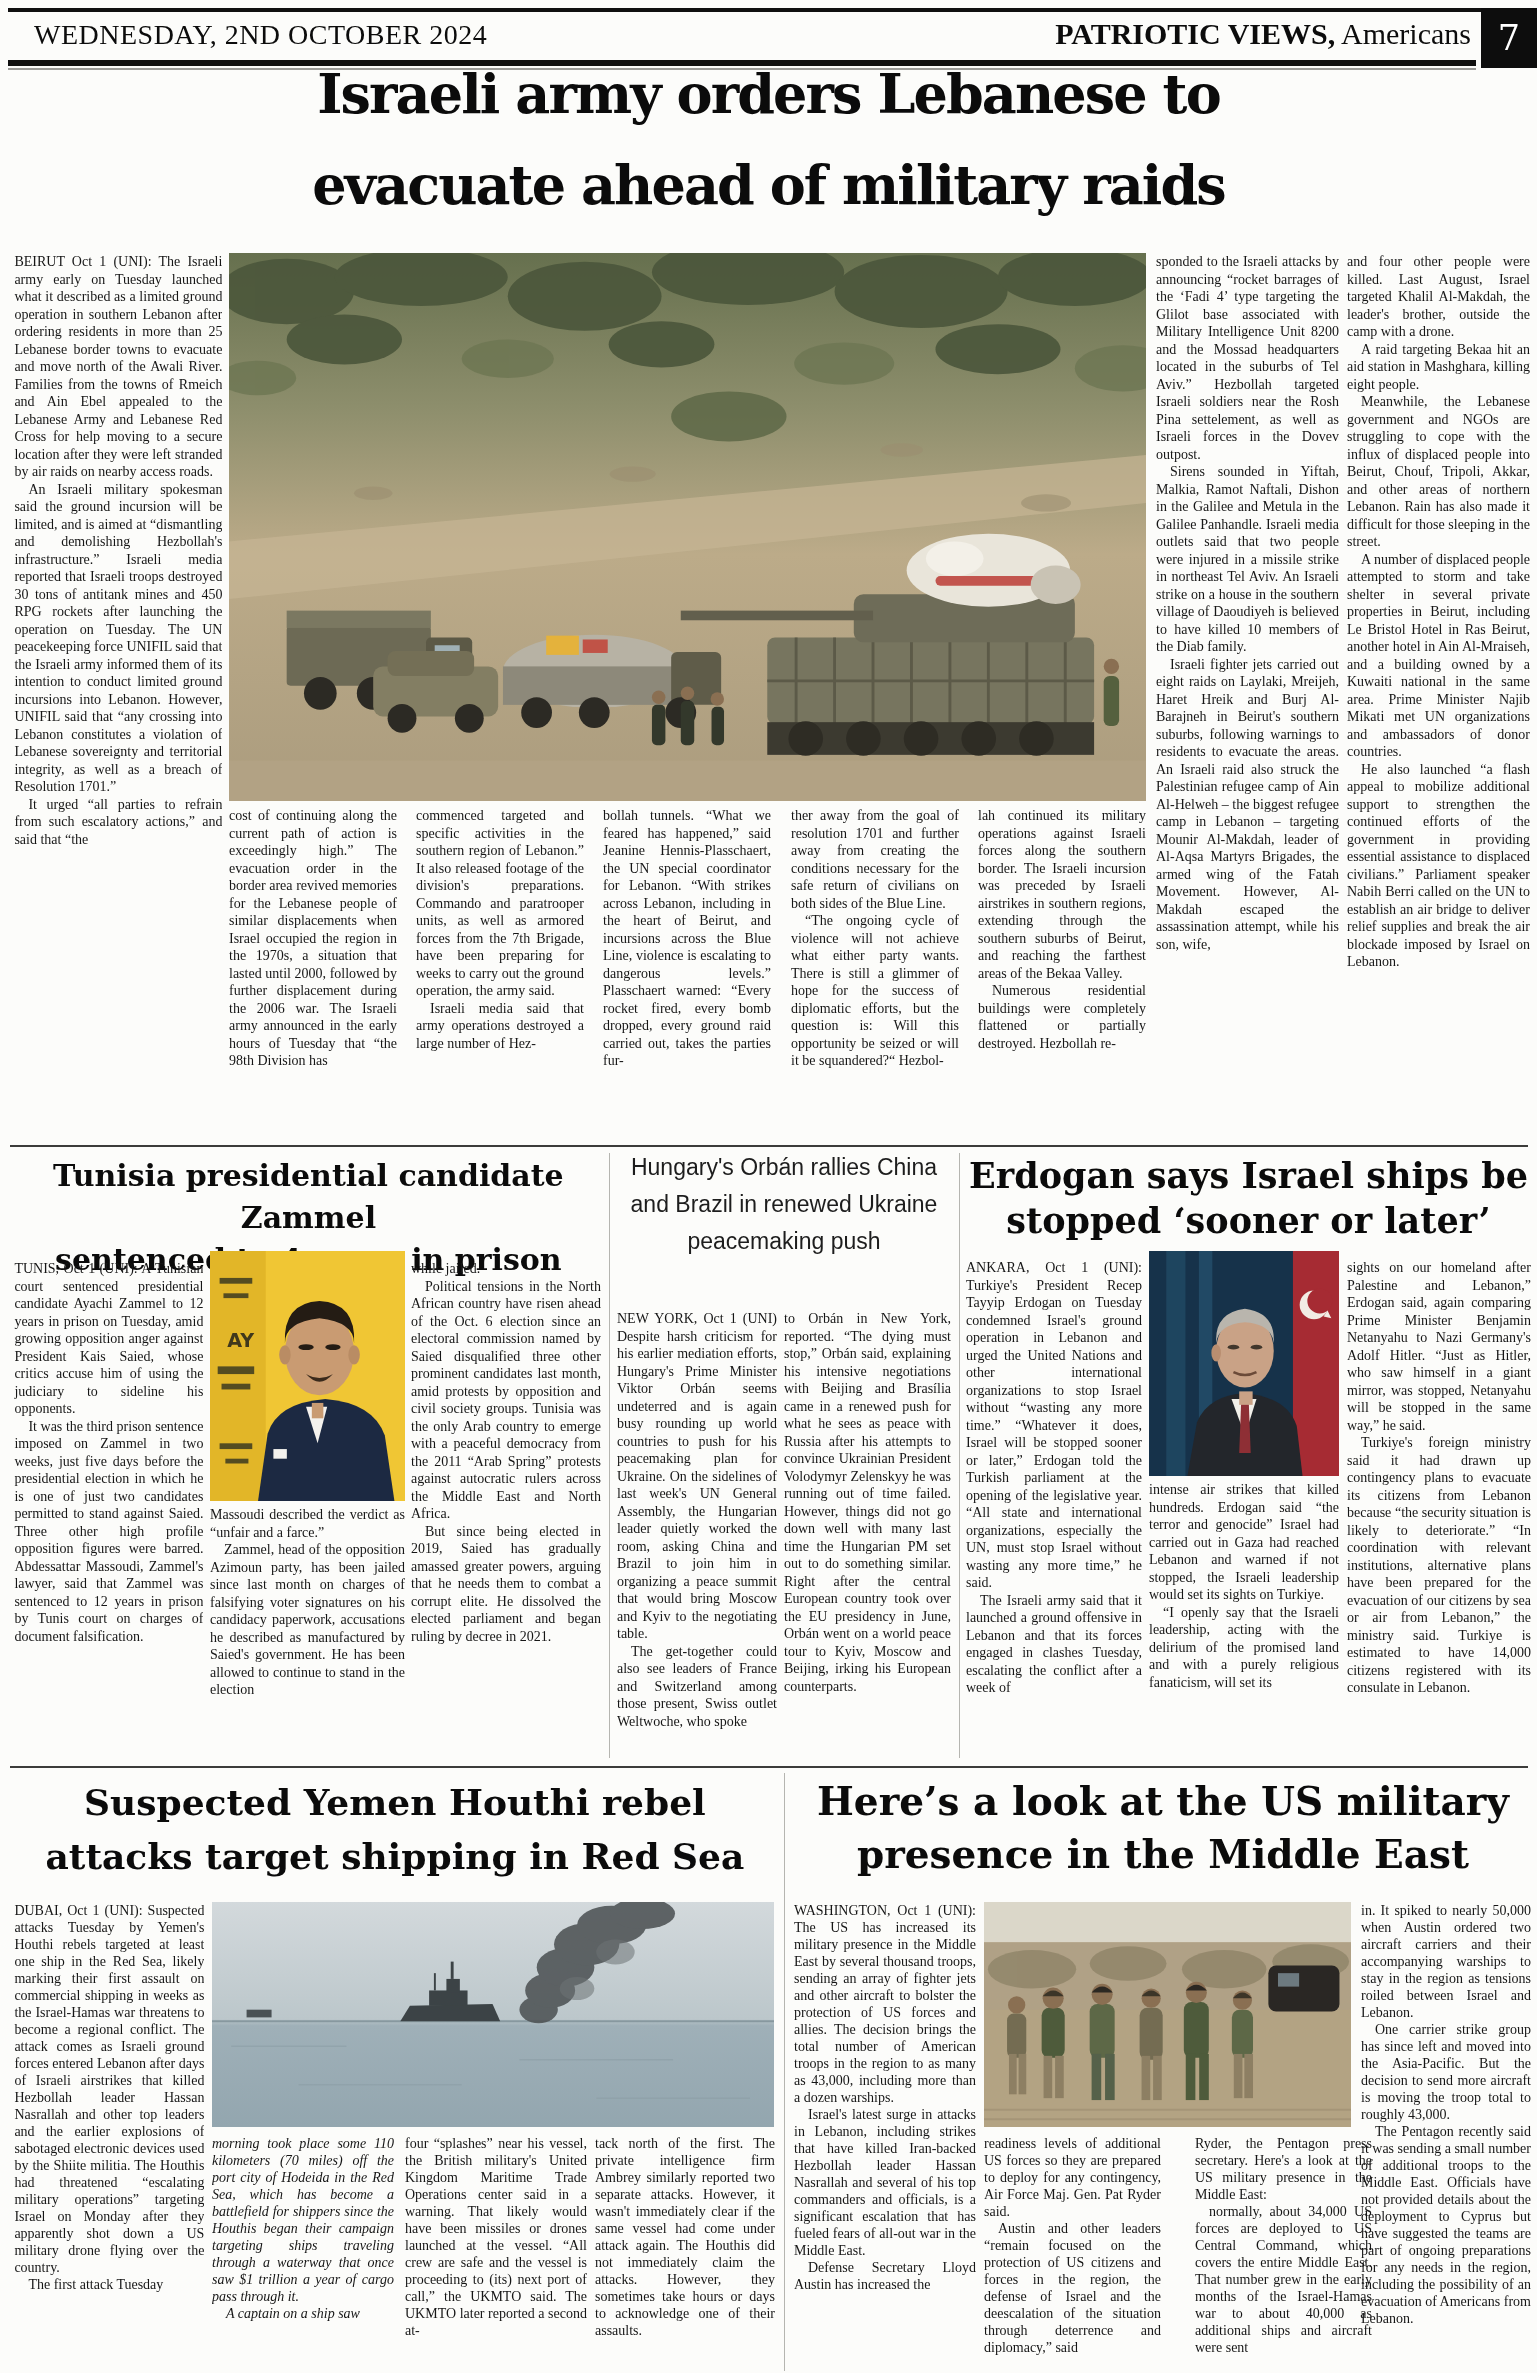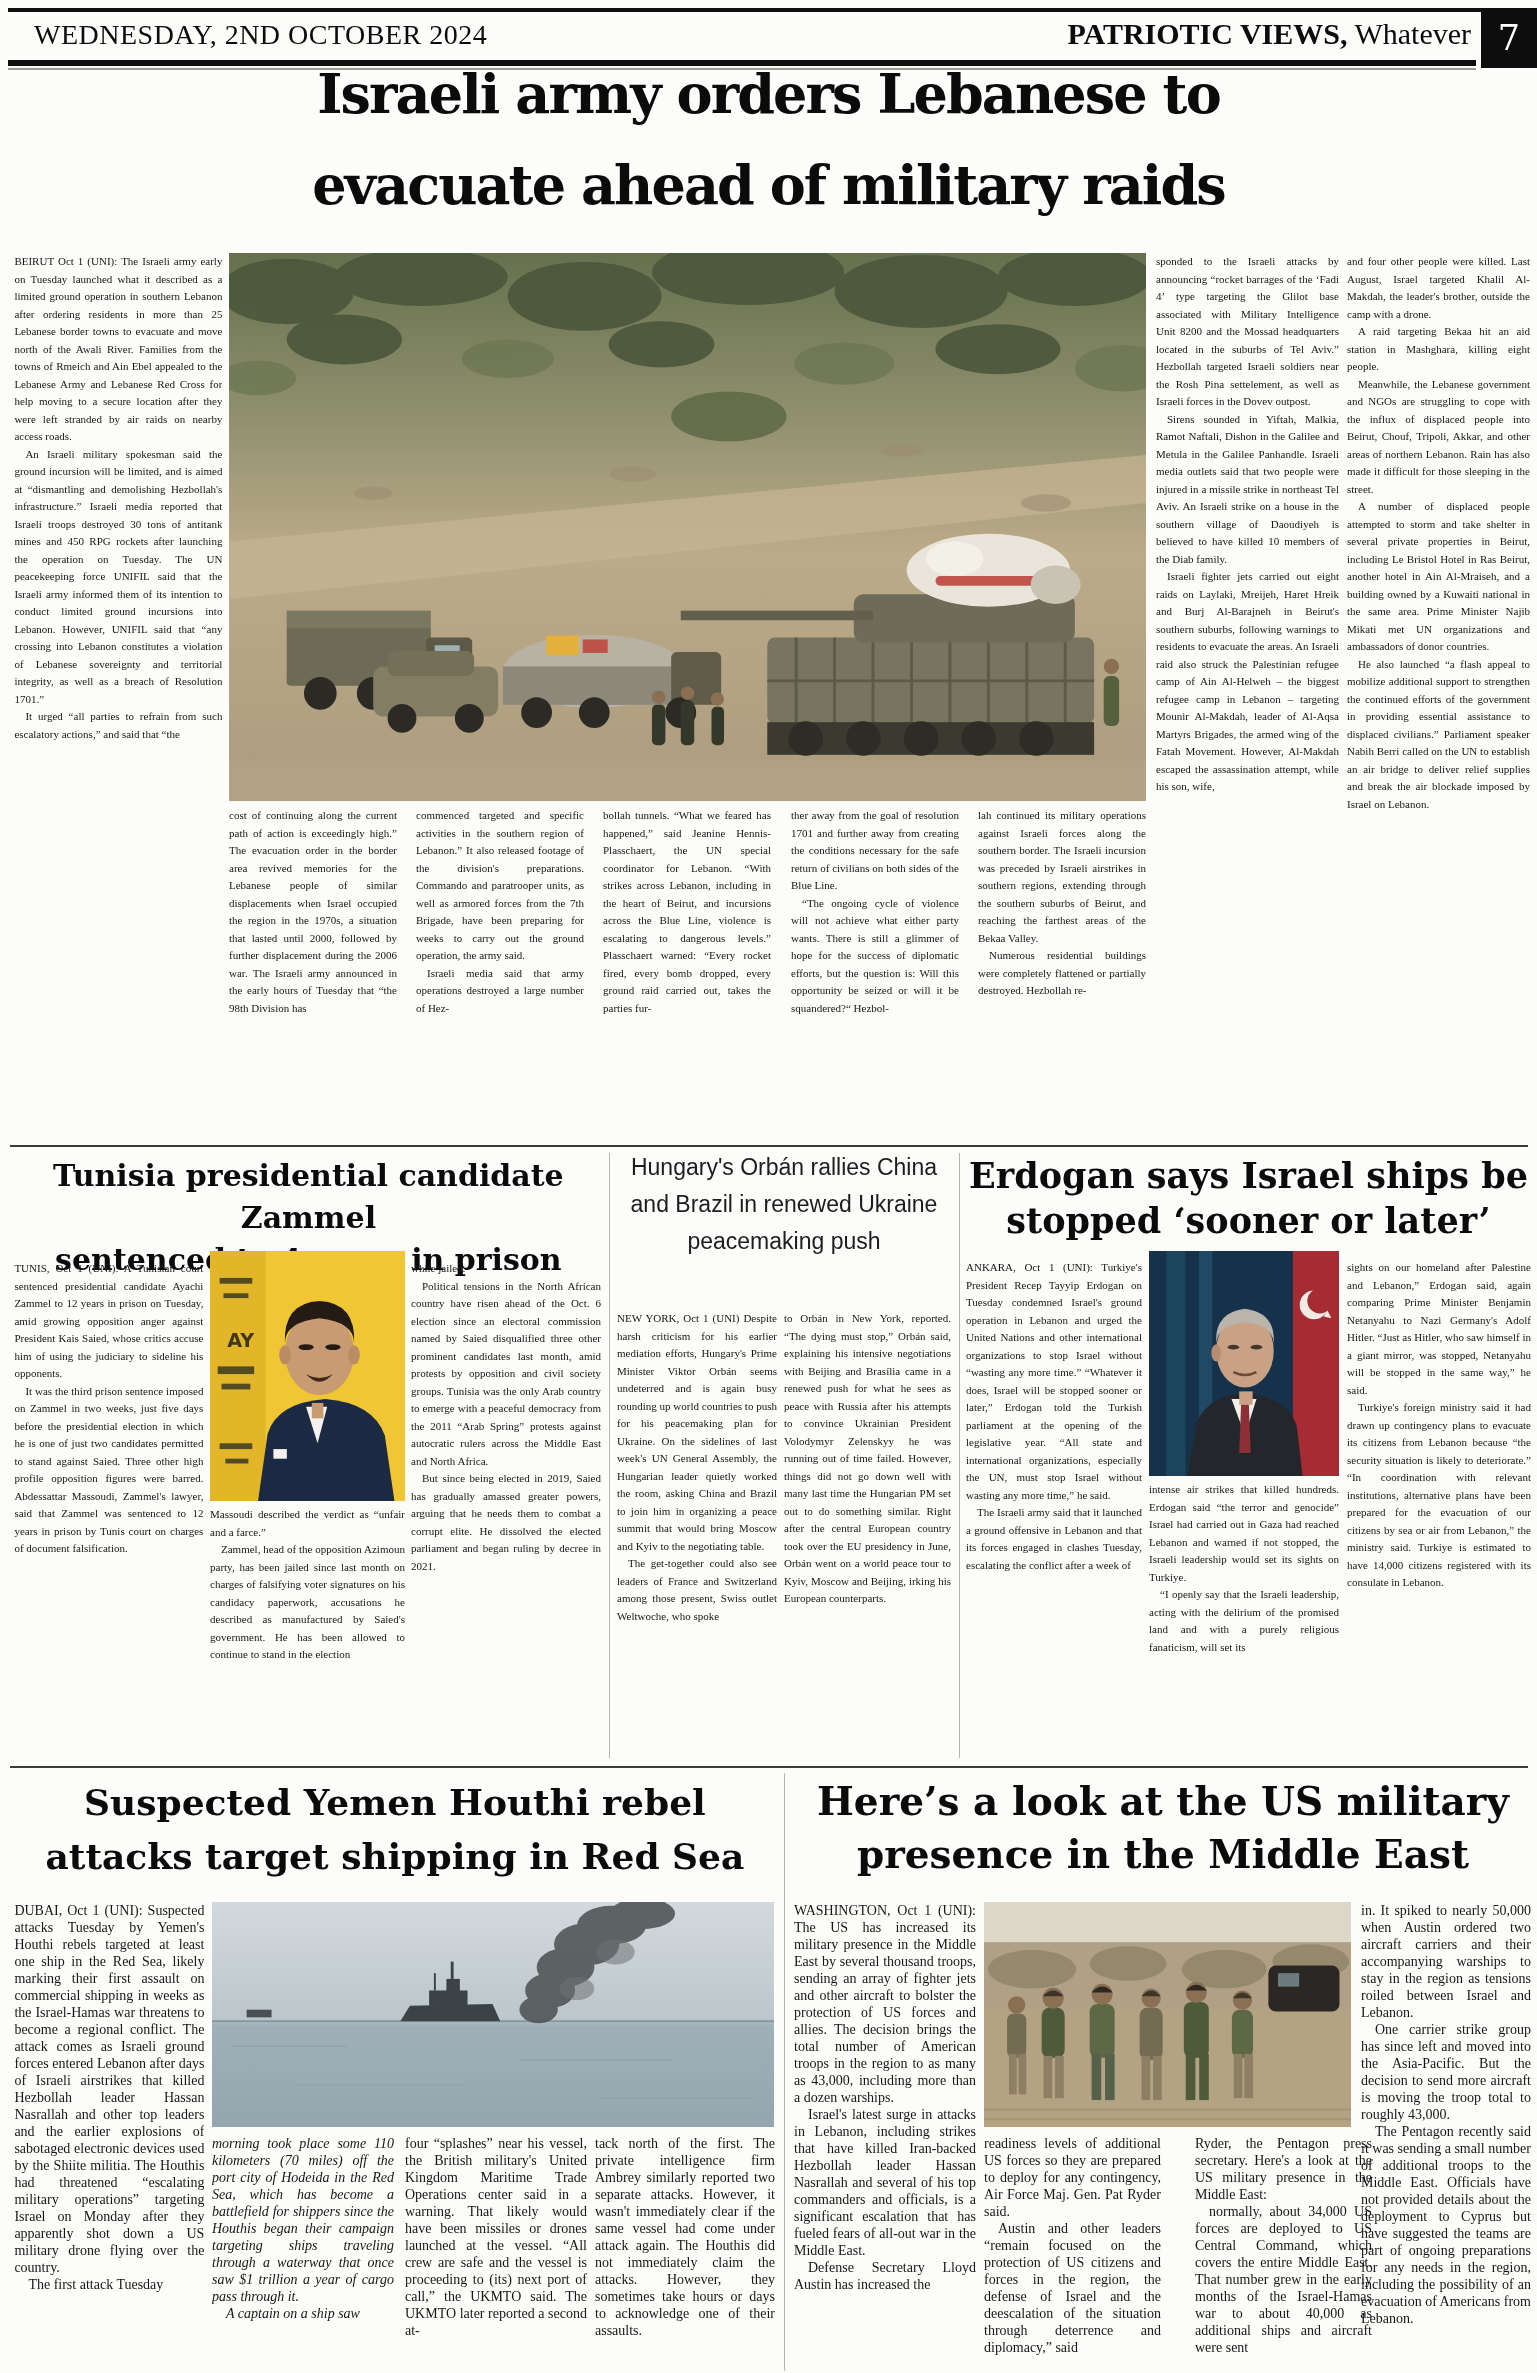--- a/index.html
+++ b/index.html
@@ -17,21 +17,21 @@
            display:flex;align-items:center;justify-content:center;font-size:35px;font-family:"DejaVu Serif",serif;}
   .hl{position:absolute;font-family:"DejaVu Serif",serif;font-weight:700;color:#0b0b0b;
       text-align:center;white-space:pre-line;}
   .main-hl{left:19px;top:49px;width:1499px;font-size:54px;line-height:91px;letter-spacing:-1.9px;}
   .hl-tunisia{left:14.4px;top:1155px;width:588px;font-size:30px;line-height:42px;}
   .hl-hungary{left:615px;top:1149px;width:338px;font-size:23px;line-height:37px;
               font-family:"Liberation Sans",sans-serif;font-weight:400;color:#1d1d1d;}
   .hl-erdogan{left:966px;top:1153px;width:565px;font-size:35px;line-height:45px;}
   .hl-houthi{left:14.4px;top:1775px;width:761px;font-size:36px;line-height:54px;}
   .hl-us{left:794px;top:1775px;width:738px;font-size:39px;line-height:53px;}
-  .col{position:absolute;font-family:"Liberation Serif",serif;font-size:11px;line-height:17.5px;
+  .col{position:absolute;font-family:"Liberation Serif",serif;font-size:14px;line-height:17.5px;
        text-align:justify;white-space:pre-line;overflow:hidden;color:#161616;}
   .col.small{font-size:14px;line-height:17px;}
   
   .m-col1{left:14.4px;top:253px;width:208px;height:886px;}
   .m-photo{left:229px;top:253px;width:917px;height:548px;}
   .mu0{left:229px;top:807px;width:168px;height:334px;}
   .mu1{left:416px;top:807px;width:168px;height:334px;}
   .mu2{left:603px;top:807px;width:168px;height:334px;}
   .mu3{left:791px;top:807px;width:168px;height:334px;}
   .mu4{left:978px;top:807px;width:168px;height:334px;}
@@ -65,21 +65,21 @@
   .photo{background:#f0abfc;}
   .photo svg{display:block;width:100%;height:100%;}
 </style>
 </head>
 <body>
 
 <div class="page">
 
   <div class="rule" style="left:7.7px;top:7.7px;width:1522px;height:4.8px;"></div>
   <div class="hdr-date">WEDNESDAY, 2ND OCTOBER 2024</div>
-  <div class="hdr-mast"><span class="bold">PATRIOTIC VIEWS,</span><span> Whatever</span></div>
+  <div class="hdr-mast"><span class="bold">PATRIOTIC VIEWS,</span><span> Americans</span></div>
   <div class="pagebox">7</div>
   <div class="rule" style="left:7.7px;top:60px;width:1468px;height:5.8px;"></div>
   <div class="rule gray" style="left:7.7px;top:68px;width:1468px;height:1.9px;"></div>
 
   <div class="hl main-hl">Israeli army orders Lebanese to
 evacuate ahead of military raids</div>
 
   <div class="col m-col1">BEIRUT Oct 1 (UNI): The Israeli army early on Tuesday launched what it described as a limited ground operation in southern Lebanon after ordering residents in more than 25 Lebanese border towns to evacuate and move north of the Awali River. Families from the towns of Rmeich and Ain Ebel appealed to the Lebanese Army and Lebanese Red Cross for help moving to a secure location after they were left stranded by air raids on nearby access roads.
  An Israeli military spokesman said the ground incursion will be limited, and is aimed at “dismantling and demolishing Hezbollah's infrastructure.” Israeli media reported that Israeli troops destroyed 30 tons of antitank mines and 450 RPG rockets after launching the operation on Tuesday. The UN peacekeeping force UNIFIL said that the Israeli army informed them of its intention to conduct limited ground incursions into Lebanon. However, UNIFIL said that “any crossing into Lebanon constitutes a violation of Lebanese sovereignty and territorial integrity, as well as a breach of Resolution 1701.”
  It urged “all parties to refrain from such escalatory actions,” and said that “the</div>

